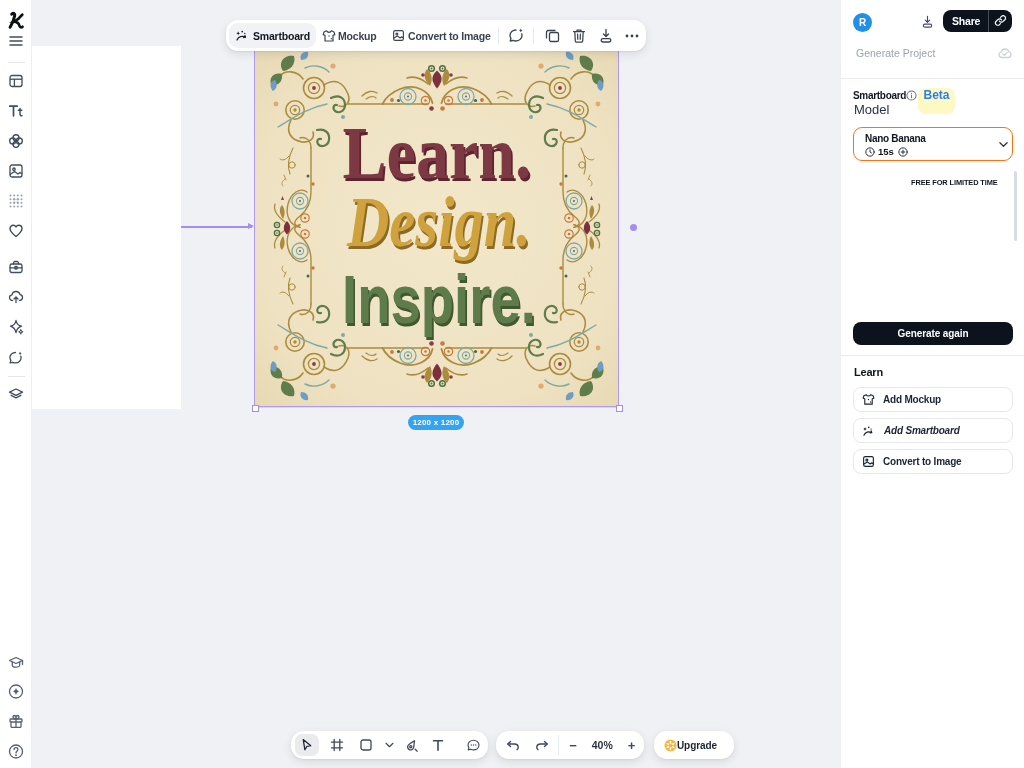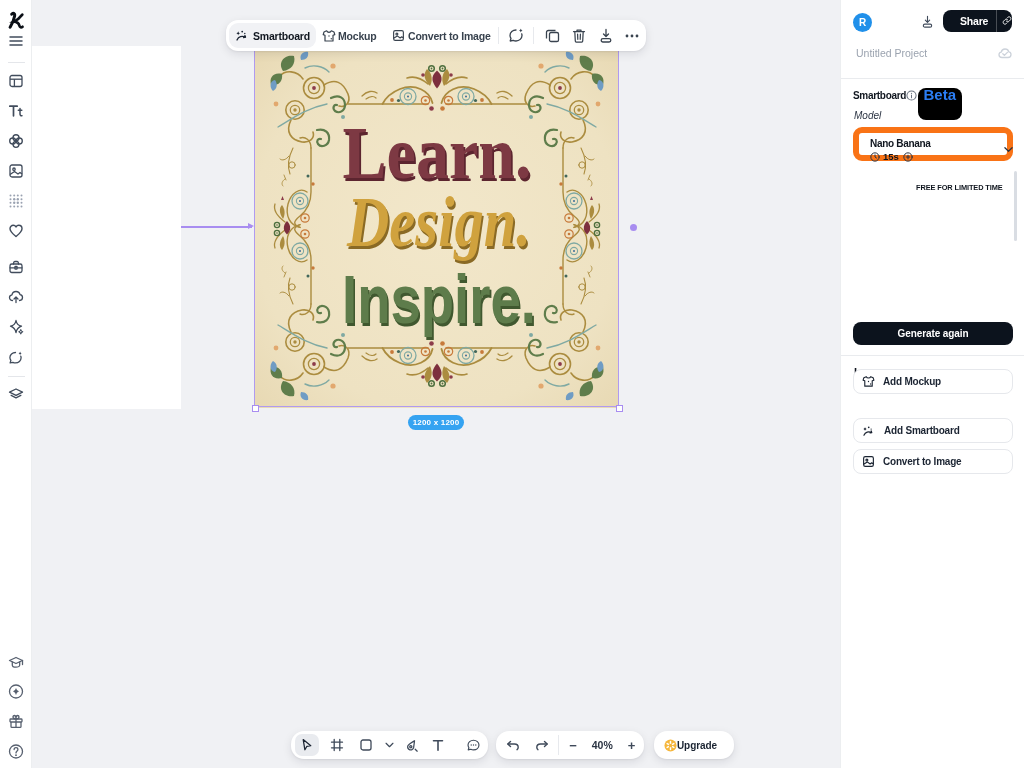--- a/index.html
+++ b/index.html
@@ -333,44 +333,44 @@
 </div>
 
 <div id="rpanel">
 
   <div class="abs" style="left:12px; top:13px; width:19px; height:19px; border-radius:50%; background:#2090ea; color:#fff; font-size:10px; font-weight:700; text-align:center; line-height:19px;">R</div>
   <svg class="abs" style="left:80px; top:15px;" width="13" height="13" viewBox="0 0 14 15" fill="none" stroke="#414c5c" stroke-width="1.3" stroke-linecap="round" stroke-linejoin="round">
     <path d="M7 1.5 L7 8.2 M4.5 6 L7 8.5 L9.5 6"></path>
     <rect x="2.2" y="10.6" width="9.6" height="3.4" rx="1.7"></rect>
   </svg>
   <div class="abs" style="left:102px; top:9.5px; width:69px; height:22.5px; background:#0c131d; border-radius:8px; display:flex; align-items:center;">
-    <span style="color:#fff; font-size:10.5px; font-weight:700; letter-spacing:-.2px; margin-left:17px;">Share</span>
+    <span style="color:#fff; font-size:10.5px; font-weight:700; letter-spacing:-.2px; margin-left:9px;">Share</span>
     <div style="width:1px; height:22.5px; background:rgba(255,255,255,.25); margin-left:8px;"></div>
     <svg style="margin-left:5px;" width="13" height="13" viewBox="0 0 24 24" fill="none" stroke="#fff" stroke-width="2.2" stroke-linecap="round" stroke-linejoin="round">
       <path d="M10 13 C10.9 14.2 12.3 15 13.8 15 C15 15 16.1 14.6 17 13.7 L20 10.7 C21.7 9 21.7 6.2 20 4.5 C18.3 2.8 15.5 2.8 13.8 4.5 L12.1 6.2"></path>
       <path d="M14 11 C13.1 9.8 11.7 9 10.2 9 C9 9 7.9 9.4 7 10.3 L4 13.3 C2.3 15 2.3 17.8 4 19.5 C5.7 21.2 8.5 21.2 10.2 19.5 L11.9 17.8"></path>
     </svg>
   </div>
-  <div class="abs" style="left:15px; top:47px; font-size:10.5px; color:#9ba3af;">Untitled Project</div>
+  <div class="abs" style="left:15px; top:47px; font-size:10.5px; color:#9ba3af;">Generate Project</div>
   <svg class="abs" style="left:157px; top:47px;" width="14" height="12" viewBox="0 0 14 12" fill="none" stroke="#ccd2da" stroke-width="1.3" stroke-linecap="round" stroke-linejoin="round">
     <path d="M4 10.5 C2.3 10.5 1 9.3 1 7.7 C1 6.3 2 5.3 3.3 5.1 C3.6 3.2 5.1 2 7 2 C8.8 2 10.3 3.1 10.7 4.8 C12 4.9 13 6 13 7.5 C13 9.1 11.8 10.5 10 10.5 Z"></path>
     <path d="M4.8 6.8 L6.4 8.4 L9.4 5.4"></path>
   </svg>
   <div class="abs" style="left:0; top:77.5px; width:184px; height:1px; background:#e9ebee;"></div>
 
   <div class="abs" style="left:12px; top:89.5px; font-size:10px; font-weight:700; color:#10161f; letter-spacing:-.3px;">Smartboard</div>
   <svg class="abs" style="left:65px; top:89.5px;" width="11" height="11" viewBox="0 0 12 12" fill="none" stroke="#6a7380" stroke-width="1.1">
     <circle cx="6" cy="6" r="5"></circle>
     <path d="M6 5.4 L6 8.4" stroke-linecap="round"></path>
     <circle cx="6" cy="3.6" r="0.7" fill="#6a7380" stroke="none"></circle>
   </svg>
-  <div class="abs" style="left:77px; top:87.5px; height:32px; padding:0 5.5px; background:#000000; border-radius:8px; font-size:15px; font-weight:700; color:#2b7ef5; line-height:14.5px;">Beta</div>
-
-  <div class="abs" style="left:13px; top:110px; font-size:10px; color:#2a3342;font-style:italic;">Model</div>
-  <div class="abs" style="left:12px; top:127px; width:160px; height:34px; background:#fff; border:6px solid #f97316; border-radius:9px;">
+  <div class="abs" style="left:77px; top:87.5px; height:26px; padding:0 5.5px; background:#fef9c3; border-radius:8px; font-size:12px; font-weight:700; color:#2b7ef5; line-height:14.5px;">Beta</div>
+
+  <div class="abs" style="left:13px; top:102px; font-size:13px; color:#2a3342;">Model</div>
+  <div class="abs" style="left:12px; top:127px; width:160px; height:34px; background:#fff; border:1px solid #f97316; border-radius:9px;">
     <div class="abs" style="left:11px; top:5px; font-size:10px; font-weight:700; color:#10161f; letter-spacing:-.3px;">Nano Banana</div>
     <svg class="abs" style="left:11px; top:18.5px;" width="10" height="10" viewBox="0 0 12 12" fill="none" stroke="#2a3342" stroke-width="1.2" stroke-linecap="round">
       <circle cx="6" cy="6" r="5"></circle>
         <path d="M6 3.4 L6 6 L7.8 7.2"></path>
     </svg>
     <div class="abs" style="left:24px; top:17.5px; font-size:9.5px; font-weight:700; color:#10161f;">15s</div>
     <svg class="abs" style="left:44px; top:18.5px;" width="10" height="10" viewBox="0 0 12 12" fill="none" stroke="#2a3342" stroke-width="1.2" stroke-linecap="round">
       <circle cx="6" cy="6" r="5"></circle>
         <path d="M6 3.8 L6 8.2 M3.8 6 L8.2 6"></path>
     </svg>
@@ -380,29 +380,29 @@
     </svg>
   </div>
 
   <div class="abs" style="left:172.5px; top:171px; width:3.5px; height:70px; background:#d9dde3; border-radius:2px;"></div>
 
   <div class="abs" style="left:12px; top:322px; width:160px; height:23px; background:#0c131d; border-radius:8px; color:#fff; font-size:10px; font-weight:700; letter-spacing:-.1px; text-align:center; line-height:23px;">Generate again</div>
 
   <div class="abs" style="left:0; top:355px; width:184px; height:1px; background:#e9ebee;"></div>
   <div class="abs" style="left:13px; top:366px; font-size:11px; font-weight:700; color:#10161f; letter-spacing:-.2px;">Learn</div>
 
-  <div class="rbtn" style="top:369px; height:25px;">
+  <div class="rbtn" style="top:387px; height:25px;">
     <svg style="margin-left:8px;" width="13" height="13" viewBox="0 0 14 14" fill="none" stroke="#1b2432" stroke-width="1.2" stroke-linejoin="round" stroke-linecap="round">
       <path d="M4.6 1.8 L2 3 L1.2 5.6 L3 6.3 L3 12 L11 12 L11 6.3 L12.8 5.6 L12 3 L9.4 1.8 C9 2.7 8.1 3.3 7 3.3 C5.9 3.3 5 2.7 4.6 1.8 Z"></path>
       <circle cx="7" cy="7" r="0.7" fill="#1b2432" stroke="none"></circle>
       <circle cx="9.3" cy="9.7" r="0.7" fill="#1b2432" stroke="none"></circle>
     </svg>
     <span style="margin-left:8px;">Add Mockup</span>
   </div>
-  <div class="rbtn" style="top:418px; height:25px;">
+  <div class="rbtn" style="top:418px; height:25px;font-style:italic;">
     <svg style="margin-left:8px;" width="14" height="12" viewBox="0 0 15 13" fill="none" stroke="#1b2432" stroke-width="1.3" stroke-linecap="round" stroke-linejoin="round">
       <path d="M2 11 C3.5 7.5 7 6.5 10.5 8.2 M10.5 8.2 L8.6 8.6 M10.5 8.2 L9.9 6.4"></path>
       <path d="M3.2 2.2 C3.4 3.4 4 4 5.2 4.3 C4 4.6 3.4 5.2 3.2 6.4 C3 5.2 2.4 4.6 1.2 4.3 C2.4 4 3 3.4 3.2 2.2 Z" fill="#1b2432" stroke="none"></path>
       <circle cx="7.2" cy="2.6" r="0.9" fill="#1b2432" stroke="none"></circle>
       <circle cx="9.8" cy="4.4" r="0.7" fill="#1b2432" stroke="none"></circle>
     </svg>
     <span style="margin-left:8px;">Add Smartboard</span>
   </div>
   <div class="rbtn" style="top:449px; height:25px;">
     <svg style="margin-left:8px;" width="13" height="13" viewBox="0 0 16 16" fill="none" stroke="#1b2432" stroke-width="1.4" stroke-linejoin="round">

